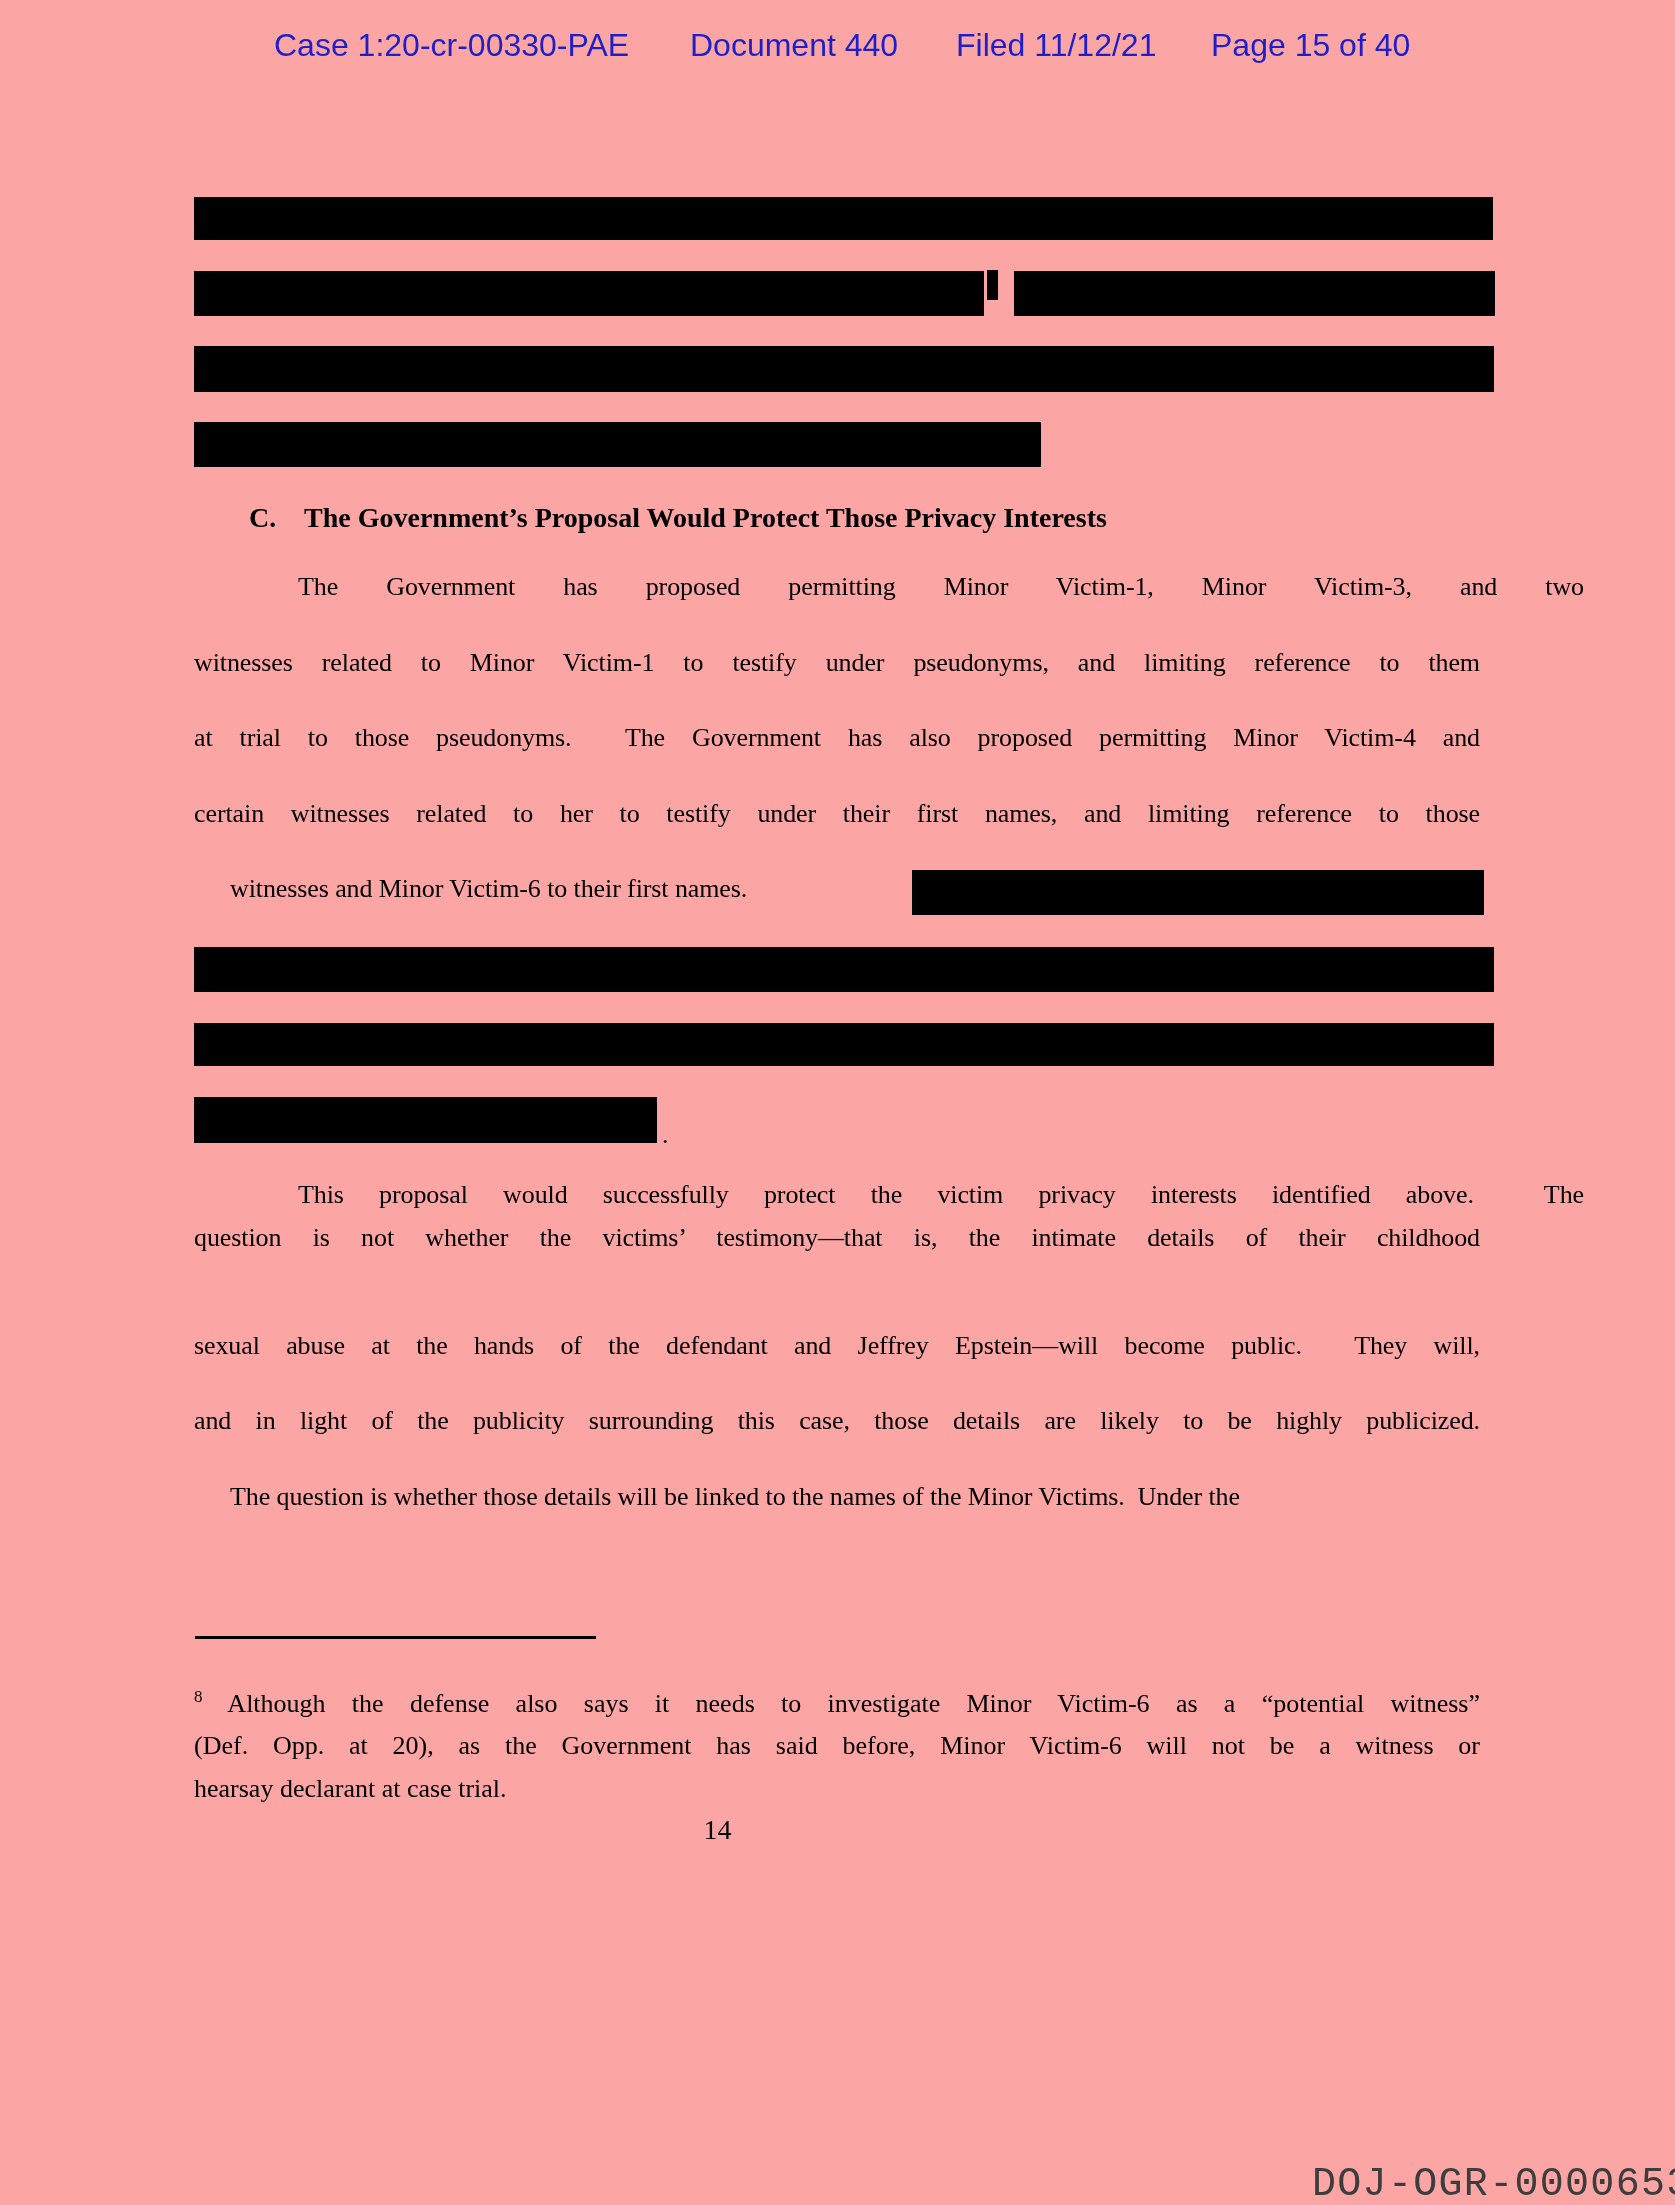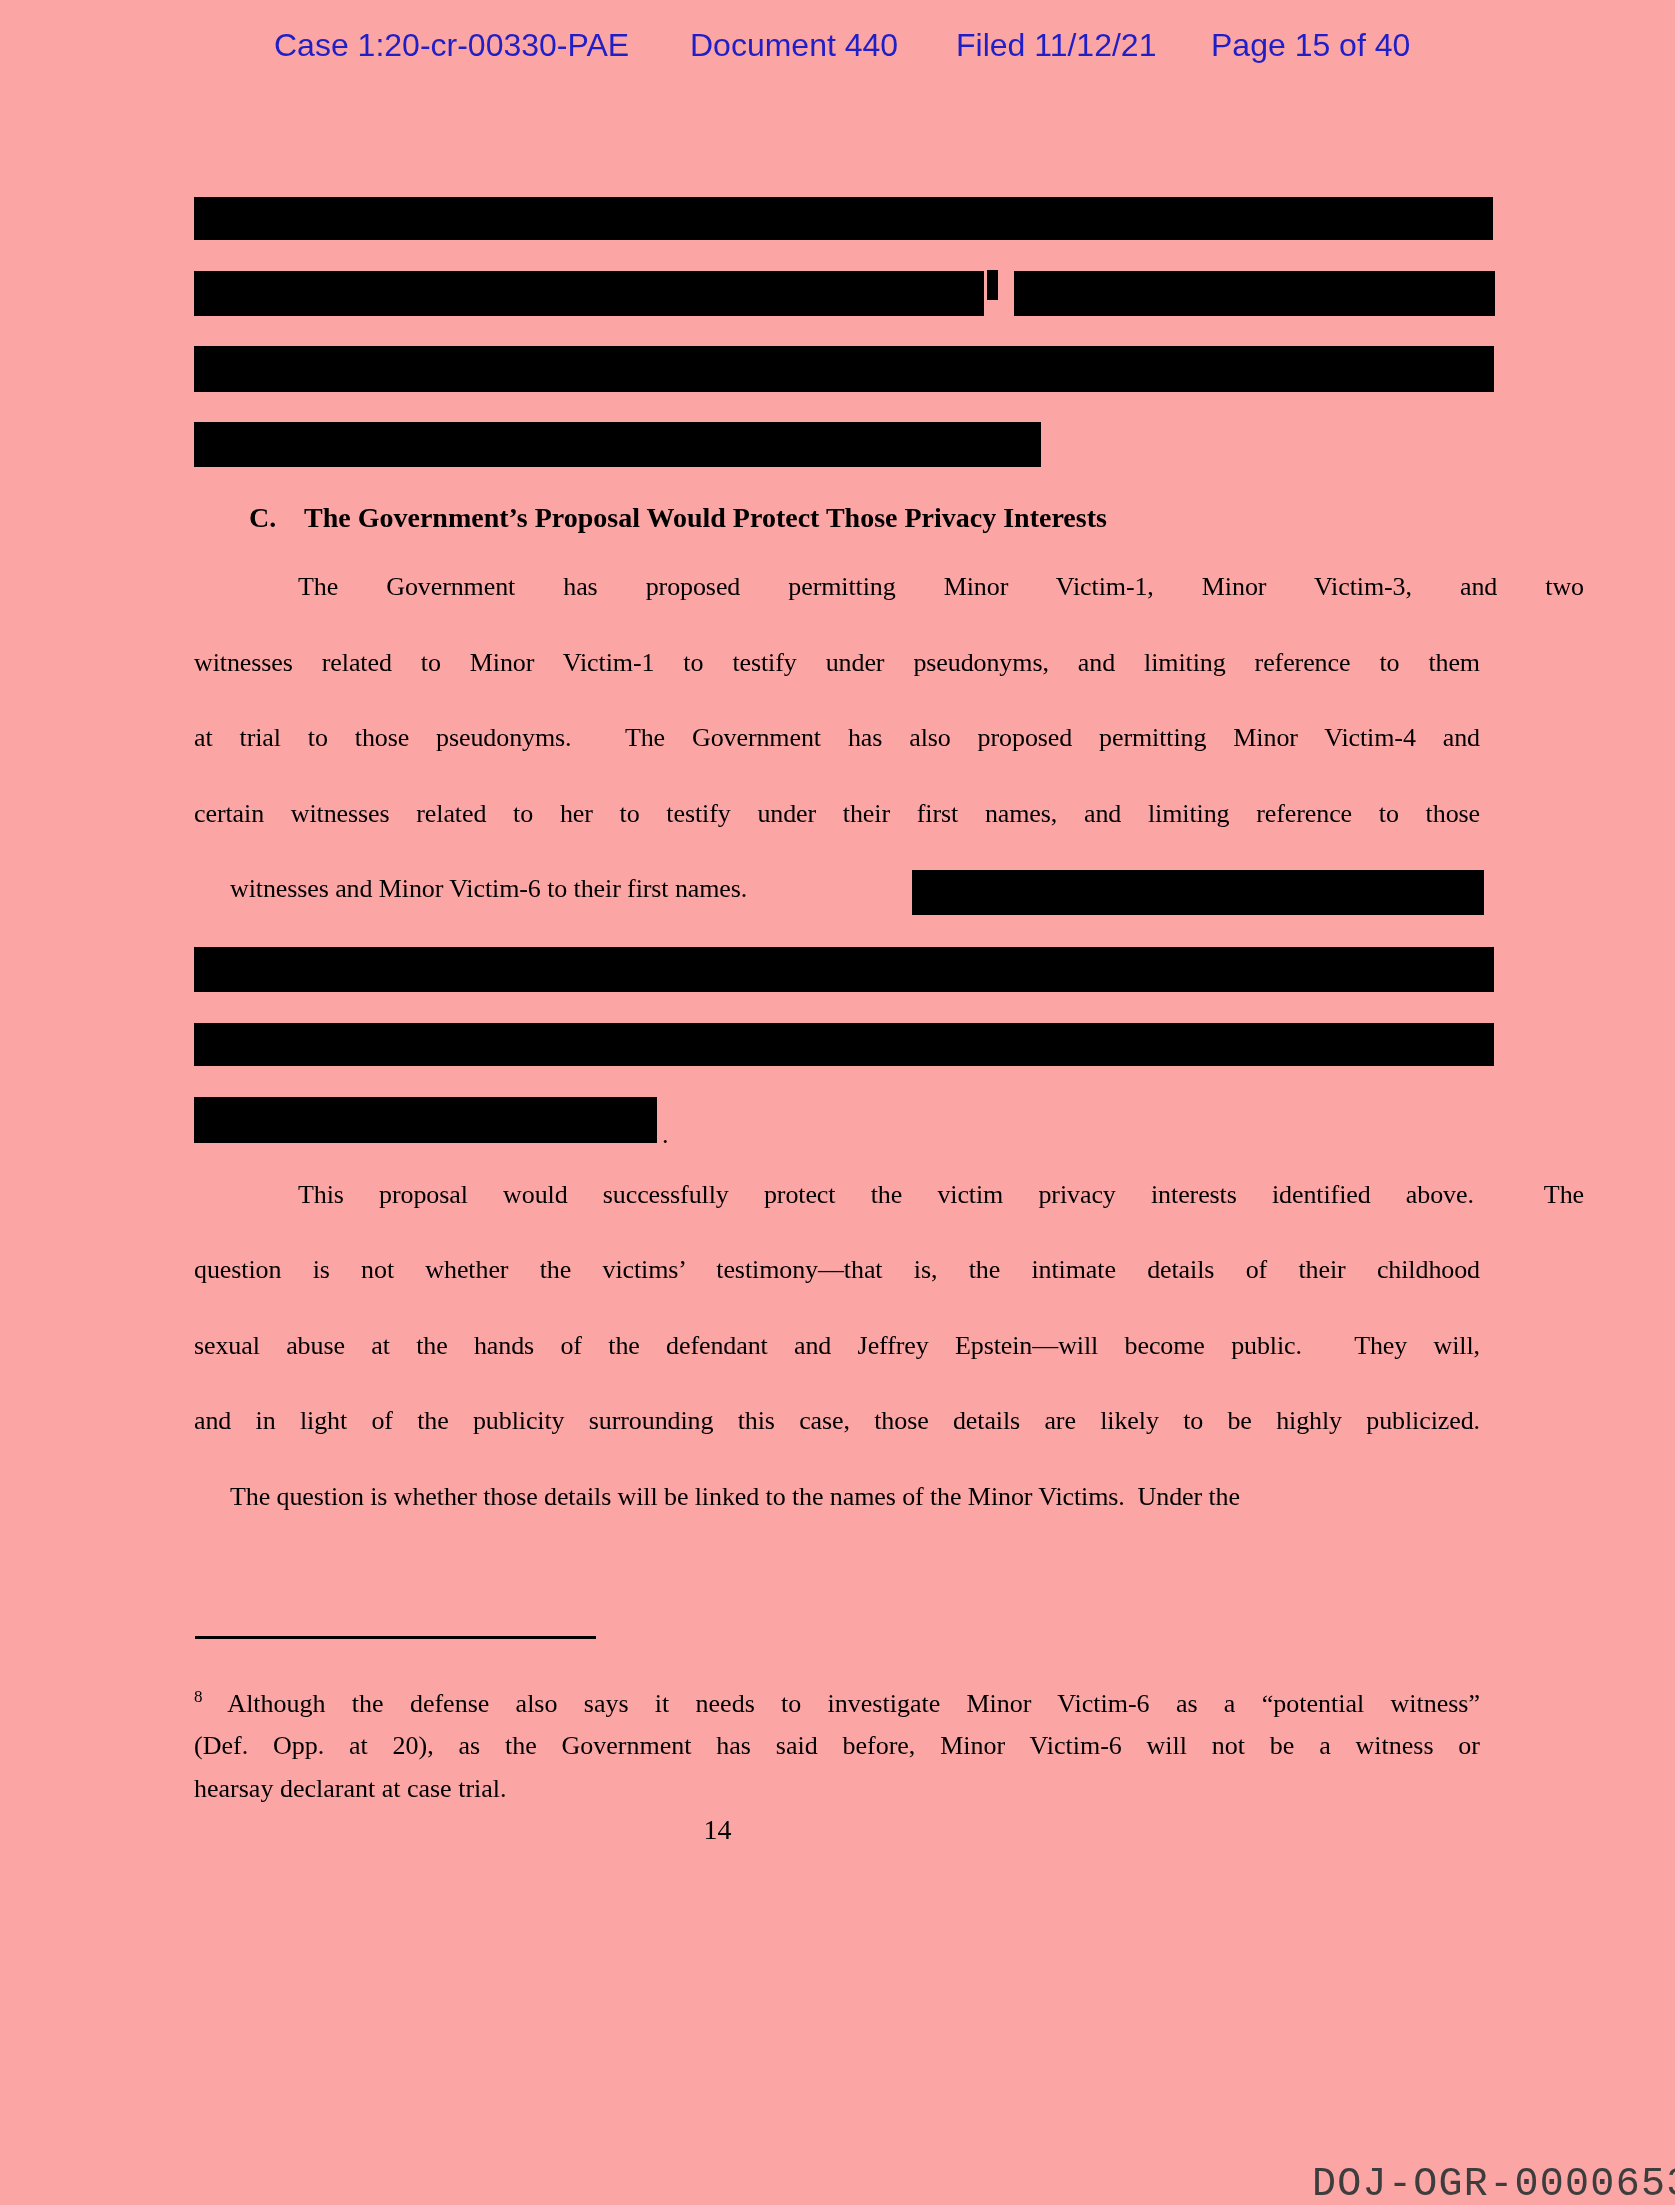--- a/index.html
+++ b/index.html
@@ -103,21 +103,21 @@
   <div class="bodyline" style="top:776px">certain witnesses related to her to testify under their first names, and limiting reference to those</div>
   <div class="bodyline flush-left" style="top:851px">witnesses and Minor Victim-6 to their first names.</div>
 
   <div class="bar" style="left:912px;top:870px;width:572px;height:45px"></div>
   <div class="bar" style="left:194px;top:947px;width:1300px;height:45px"></div>
   <div class="bar" style="left:194px;top:1023px;width:1300px;height:43px"></div>
   <div class="bar" style="left:194px;top:1097px;width:463px;height:46px"></div>
   <div id="post-redaction-period">.</div>
 
   <div class="bodyline indent" style="top:1157px">This proposal would successfully protect the victim privacy interests identified above.&nbsp; The</div>
-  <div class="bodyline" style="top:1232px">question is not whether the victims’ testimony—that is, the intimate details of their childhood</div>
+  <div class="bodyline" style="top:1200px">question is not whether the victims’ testimony—that is, the intimate details of their childhood</div>
   <div class="bodyline" style="top:1308px">sexual abuse at the hands of the defendant and Jeffrey Epstein—will become public.&nbsp; They will,</div>
   <div class="bodyline" style="top:1383px">and in light of the publicity surrounding this case, those details are likely to be highly publicized.</div>
   <div class="bodyline flush-left" style="top:1459px">The question is whether those details will be linked to the names of the Minor Victims.&nbsp; Under the</div>
 
   <div id="footnote-rule"></div>
   <div class="footline" style="top:1682px">
     <sup>8</sup> <span>Although the defense also says it needs to investigate Minor Victim-6 as a “potential witness”</span>
   </div>
   <div class="footline" style="top:1724px">(Def. Opp. at 20), as the Government has said before, Minor Victim-6 will not be a witness or</div>
   <div class="footline flush-left" style="top:1767px">hearsay declarant at case trial.</div>

